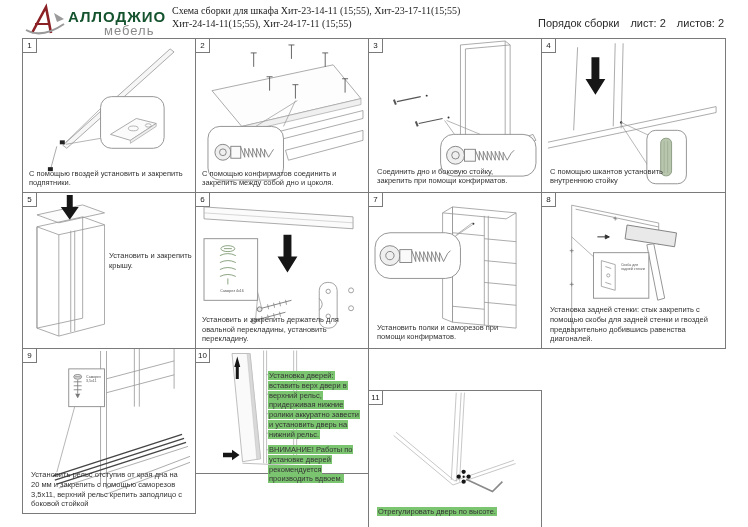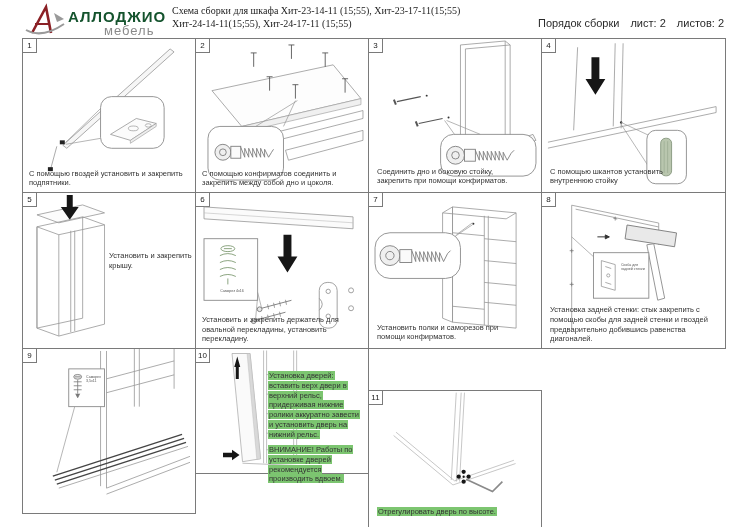--- a/index.html
+++ b/index.html
@@ -306,20 +306,21 @@
       <g stroke="#777" stroke-width="0.8" fill="none">
         <ellipse cx="55" cy="28" rx="4" ry="2.4" fill="#e9e9e9"></ellipse>
         <line x1="52" y1="28" x2="58" y2="28"></line>
         <path d="M51 33 l8 0 M51 37 l8 0 M51 41 l8 0"></path>
         <path d="M55 31 l0 14 l0 0"></path>
           <path d="M53 45 l2 4 l2 -4" fill="#777"></path>
       </g>
       <line x1="52" y1="58" x2="34" y2="124" stroke="#969696" stroke-width="0.7"></line>
     </svg>
     <div class="tinylabel" style="left:63px;top:26px;width:18px;">Саморез 3,5х11</div>
+    <div class="cap" style="left:8px;right:12px;bottom:4px;">Установить рельс  отступив от края дна на 20 мм и закрепить  с помощью саморезов 3,5х11, верхний рельс крепить заподлицо с боковой стойкой</div>
   </div>
 
   <div class="panel" style="left:195px;top:348px;width:174px;height:126px;">
     <div class="num">10</div>
     <svg class="draw" viewBox="0 0 173 165">
       <g>
         <polygon points="20,6 44,6 58,146 34,150" fill="#fafafa" stroke="#969696" stroke-width="0.8"></polygon>
         <polygon points="44,6 58,146 53,147 40,6" fill="#d9d9d9" stroke="#b5b5b5" stroke-width="0.5"></polygon>
       </g>
       <polygon points="27,10 31,24 29,24 29,40 25,40 25,24 23,24" fill="#161616"></polygon>

